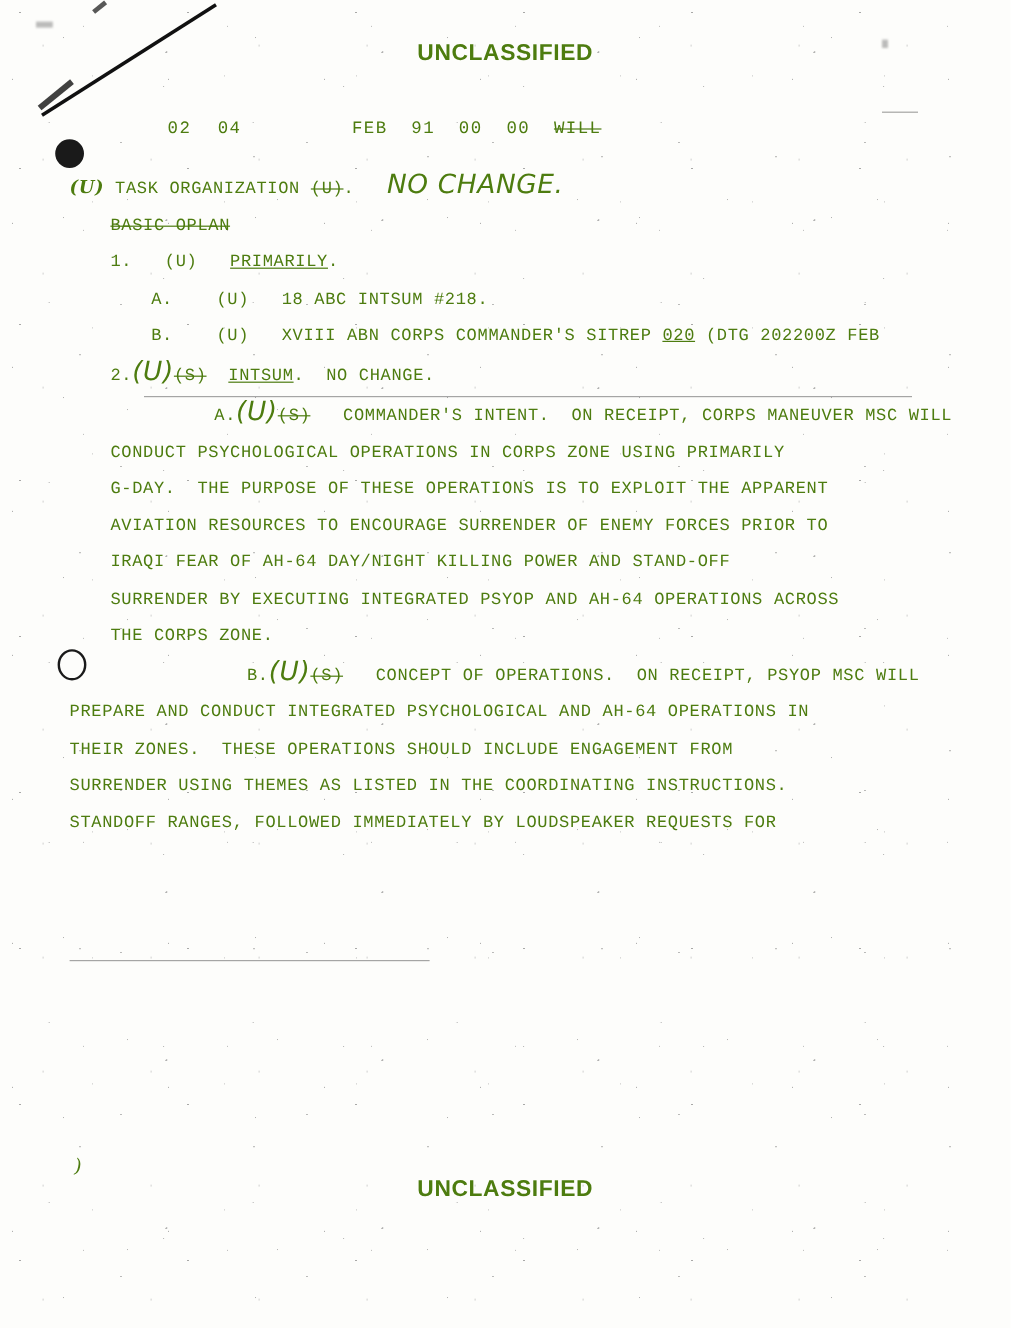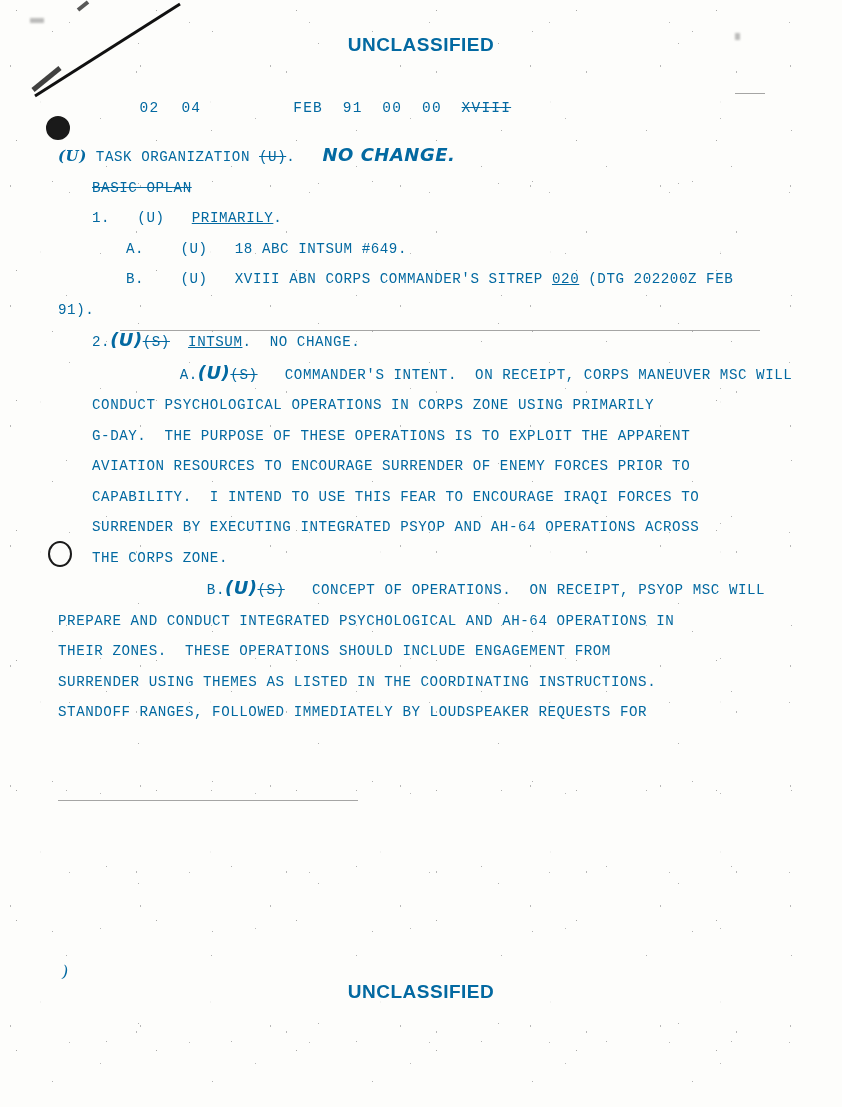--- a/index.html
+++ b/index.html
@@ -9,21 +9,21 @@
   }
   body {
     font-family: "Liberation Mono", monospace;
   }
   .page {
     position: relative;
     width: 842px;
     height: 1107px;
     background: #fdfdfb;
     overflow: hidden;
-    color: #0369a1;
+    color: #4d7c0f;
   }
   
   .noise {
     position: absolute;
     inset: 0;
     pointer-events: none;
     opacity: .5;
     background-image:
       radial-gradient(circle at 12% 8%, #555 0.6px, transparent 0.7px),
       radial-gradient(circle at 33% 21%, #666 0.5px, transparent 0.6px),
@@ -84,22 +84,22 @@
   
   .hand {
     font-family: "DejaVu Serif", serif;
     font-style: italic;
     font-weight: bold;
     font-size: 15px;
     letter-spacing: .5px;
   }
   .hand-big {
     font-family: "DejaVu Sans", sans-serif;
-    font-weight: bold;
-    font-size: 18px;
+    font-weight: normal;
+    font-size: 22px;
   }
   
   .punch {
     position: absolute;
     border: 2.5px solid #1a1a1a;
     border-radius: 50%;
   }
   #punch-top  { left: 46px;  top: 116px; width: 20px; height: 20px; background:#1a1a1a; }
   #punch-mid  { left: 48px;  top: 541px; width: 20px; height: 22px; }
   
@@ -143,46 +143,45 @@
 
   <div class="punch" id="punch-top"></div>
   <div class="punch" id="punch-mid"></div>
 
   <div class="smudge" style="left:735px; top:33px; width:5px; height:7px;"></div>
   <div class="smudge" style="left:30px; top:18px; width:14px; height:5px;"></div>
 
   <div class="classification" id="cls-top">UNCLASSIFIED</div>
 
   <div class="dtg-line">
-    <span>02</span><span class="gap1"></span><span>04</span><span class="gap2"></span><span>FEB  91</span>  <span>00</span>  <span>00</span>  <span class="strike">XVIII</span>
+    <span>02</span><span class="gap1"></span><span>04</span><span class="gap2"></span><span>FEB  91</span>  <span>00</span>  <span>00</span>  <span class="strike">WILL</span>
   </div>
   <div class="hline" style="left:735px; top:93px; width:30px;"></div>
 
   <div class="body-text">
 
     <div class="para"><span class="hand">(U)</span> <span>TASK ORGANIZATION</span> <span class="strikeout">(U)</span><span>.</span>   <span class="hand hand-big">NO CHANGE.</span></div>
 
     <div class="para ind1"><span class="strikeout">BASIC OPLAN</span></div>
 
     <div class="para ind1"><span>1.</span>   <span>(U)</span>   <span class="ul">PRIMARILY</span><span>.</span></div>
 
-    <div class="para ind2">A.    (U)   18 ABC INTSUM #649.</div>
+    <div class="para ind2">A.    (U)   18 ABC INTSUM #218.</div>
 
     <div class="para ind2"><span>B.    (U)   XVIII ABN CORPS COMMANDER'S SITREP </span><span class="ul">020</span><span> (DTG 202200Z FEB</span></div>
 
-    <div class="para">91).</div>
 
     <div class="para ind1"><span>2.</span><span class="hand hand-big">(U)</span><span class="strikeout">(S)</span>  <span class="ul">INTSUM</span><span>.  NO CHANGE.</span></div>
 
 
     <div class="para ind3"><span>A.</span><span class="hand hand-big">(U)</span><span class="strikeout">(S)</span>   <span>COMMANDER'S INTENT.  ON RECEIPT, CORPS MANEUVER MSC WILL</span></div>
     <div class="para ind1">CONDUCT PSYCHOLOGICAL OPERATIONS IN CORPS ZONE USING PRIMARILY</div>
     <div class="para ind1">G-DAY.  THE PURPOSE OF THESE OPERATIONS IS TO EXPLOIT THE APPARENT</div>
     <div class="para ind1">AVIATION RESOURCES TO ENCOURAGE SURRENDER OF ENEMY FORCES PRIOR TO</div>
-    <div class="para ind1">CAPABILITY.  I INTEND TO USE THIS FEAR TO ENCOURAGE IRAQI FORCES TO</div>
+    <div class="para ind1">IRAQI FEAR OF AH-64 DAY/NIGHT KILLING POWER AND STAND-OFF</div>
     <div class="para ind1">SURRENDER BY EXECUTING INTEGRATED PSYOP AND AH-64 OPERATIONS ACROSS</div>
     <div class="para ind1">THE CORPS ZONE.</div>
 
     <div class="para ind3"><span>B.</span><span class="hand hand-big">(U)</span><span class="strikeout">(S)</span>   <span>CONCEPT OF OPERATIONS.  ON RECEIPT, PSYOP MSC WILL</span></div>
     <div class="para">PREPARE AND CONDUCT INTEGRATED PSYCHOLOGICAL AND AH-64 OPERATIONS IN</div>
     <div class="para">THEIR ZONES.  THESE OPERATIONS SHOULD INCLUDE ENGAGEMENT FROM</div>
     <div class="para">SURRENDER USING THEMES AS LISTED IN THE COORDINATING INSTRUCTIONS.</div>
     <div class="para">STANDOFF RANGES, FOLLOWED IMMEDIATELY BY LOUDSPEAKER REQUESTS FOR</div>
   </div>
 

